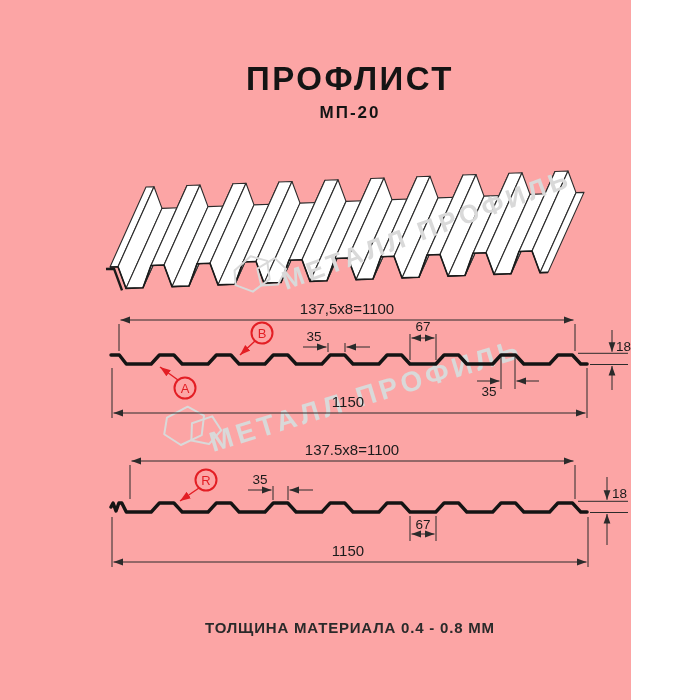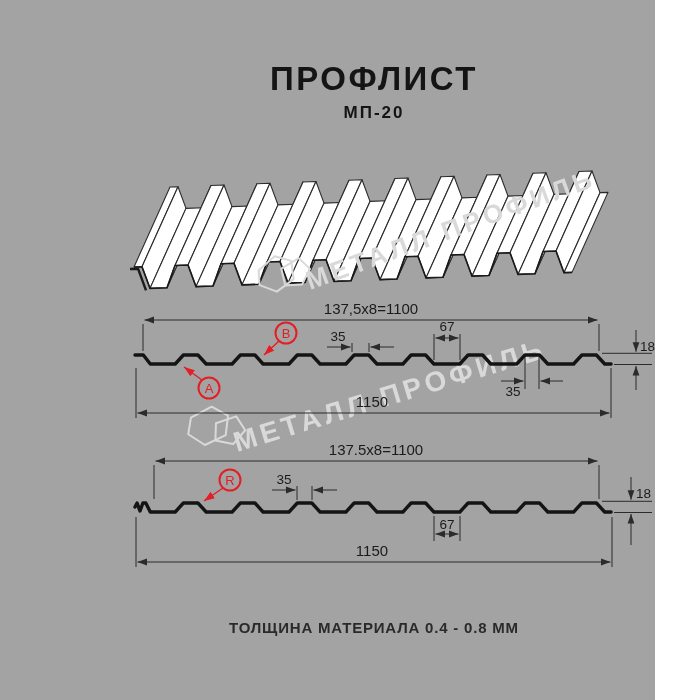--- a/index.html
+++ b/index.html
@@ -1,17 +1,17 @@
 <!DOCTYPE html>
 <html><head>
 <meta charset="utf-8">
 <style>
   html,body{margin:0;padding:0;background:#ffffff;}
-  .stage{position:relative;width:631px;height:700px;background:#a3a3a3;overflow:hidden;
-         font-family:"Liberation Sans", sans-serif;padding-left:24px;}
+  .stage{position:relative;width:631px;height:700px;background:#fca5a5;overflow:hidden;
+         font-family:"Liberation Sans", sans-serif;}
   svg{display:block;}
   text{font-family:"Liberation Sans", sans-serif;fill:#1b1b1b;}
   .title-t{font-size:33px;font-weight:700;letter-spacing:2.5px;fill:#141414;}
   .subtitle-t{font-size:17px;font-weight:700;letter-spacing:2px;fill:#141414;}
   .note-t{font-size:15px;font-weight:700;letter-spacing:0.8px;fill:#2a2a2a;}
   .dim-t{font-size:13.5px;fill:#1b1b1b;}
   .dim-big{font-size:15px;fill:#1b1b1b;}
   .wm-t{font-size:26px;font-weight:700;letter-spacing:4px;fill:#d9d9d9;}
   .wm-t2{font-size:28px;font-weight:700;letter-spacing:4px;fill:#d9d9d9;}
   .red-t{font-size:13px;font-weight:400;fill:#e31e24;}

